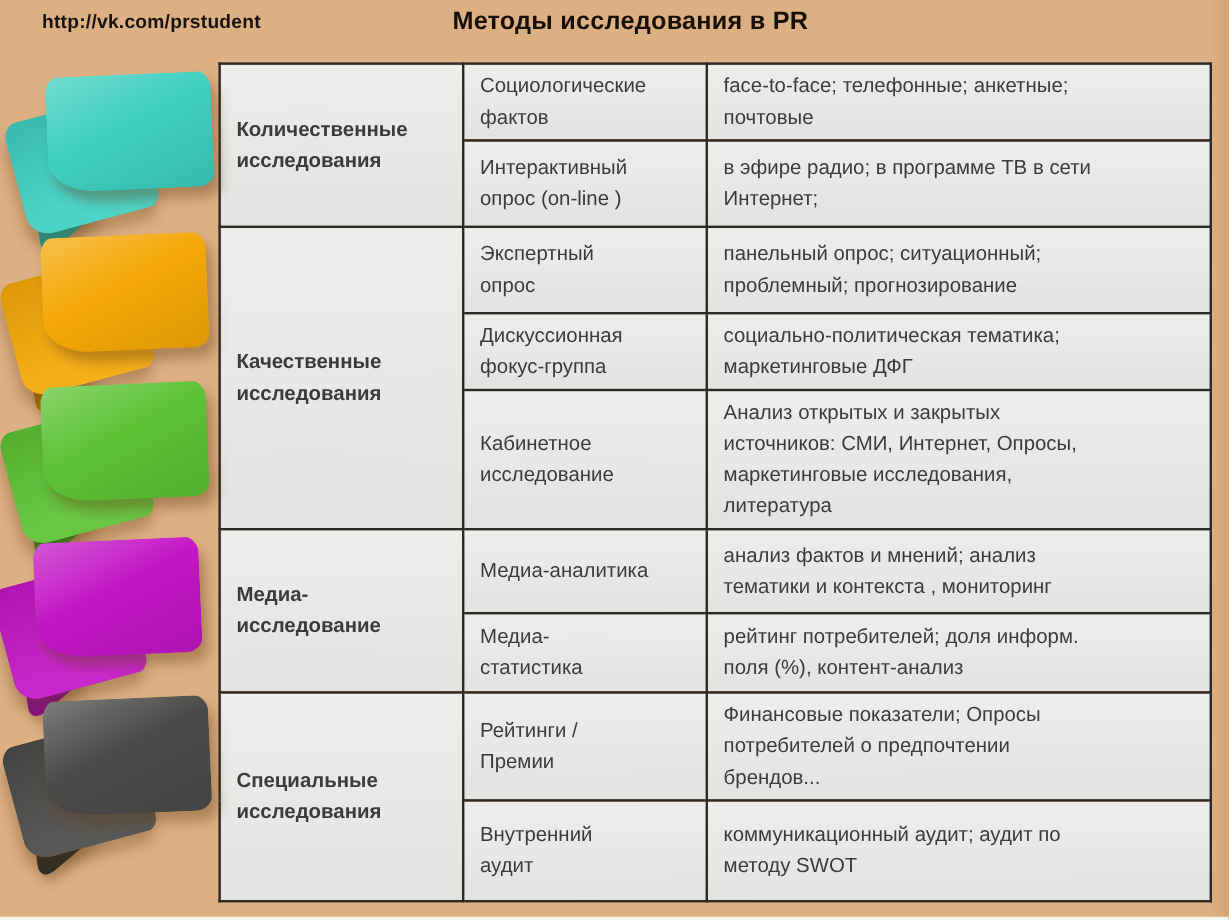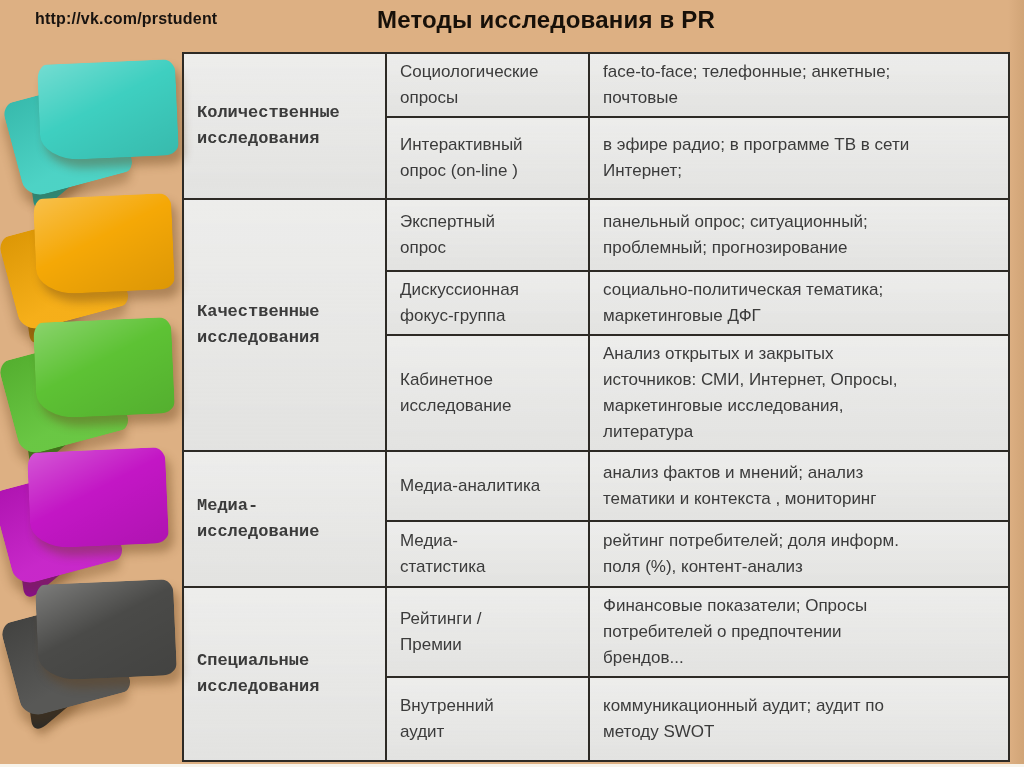--- a/index.html
+++ b/index.html
@@ -17,21 +17,21 @@
   .bottom-strip{
     position:absolute;left:0;bottom:0;width:1024px;height:3px;background:#f7f4ec;
   }
 
   .url-text{
     position:absolute;left:8px;top:10px;
     font-size:16px;font-weight:bold;color:#181310;letter-spacing:0.2px;margin-left:27px;
   }
   .slide-title{
     position:absolute;left:377px;top:6px;
-    font-size:24px;font-weight:bold;color:#171009;letter-spacing:0.2px;
+    font-size:21px;font-weight:bold;color:#171009;letter-spacing:0.2px;
   }
 
   
   table.methods{
     position:absolute;left:182px;top:52px;
     border-collapse:collapse;table-layout:fixed;
     width:826px;
   }
   table.methods td{
     border:2px solid #2d2a25;
@@ -40,25 +40,24 @@
     color:#3b3b3b;
     font-size:17px;line-height:26px;
     vertical-align:middle;
     padding:5px 10px 5px 13px;
     white-space:pre-line;
     overflow:hidden;
   }
   td.cat{
     font-weight:bold;color:#242424;font-size:17.5px;line-height:30px;
     padding-left:10px;
-    font-family:Liberation Mono, monospace;
   }
   td.desc{padding-left:10px;margin-top:47px;}
   col.c1{width:203px}col.c2{width:203px}col.c3{width:420px}
-  tr.r1{height:64px}tr.r2{height:82px}tr.r3{height:72px}
+  tr.r1{height:64px}tr.r2{height:72px}tr.r3{height:72px}
   tr.r4{height:64px}tr.r5{height:114px}tr.r6{height:70px}
   tr.r7{height:66px}tr.r8{height:89px}tr.r9{height:84px}
 
   
   .sticky{position:absolute;width:172px;height:142px;}
   .sticky .layer{position:absolute;}
   .n-back{
     left:0;top:27px;width:112px;height:97px;
     transform:rotate(-15deg);
     background:linear-gradient(165deg, rgba(0,0,0,0.10), rgba(255,255,255,0.08) 70%), var(--c);
@@ -124,21 +123,21 @@
   <colgroup>
       <col class="c1">
       <col class="c2">
       <col class="c3">
     </colgroup>
   <tbody>
     <tr class="r1">
       <td class="cat" rowspan="2">Количественные
 исследования</td>
       <td class="method">Социологические
-опросы</td>
+фактов</td>
       <td class="desc">face-to-face; телефонные; анкетные;
 почтовые</td>
     </tr>
     <tr class="r2">
       <td class="method">Интерактивный
 опрос (on-line )</td>
       <td class="desc">в эфире радио; в программе ТВ в сети
 Интернет;</td>
     </tr>
 

